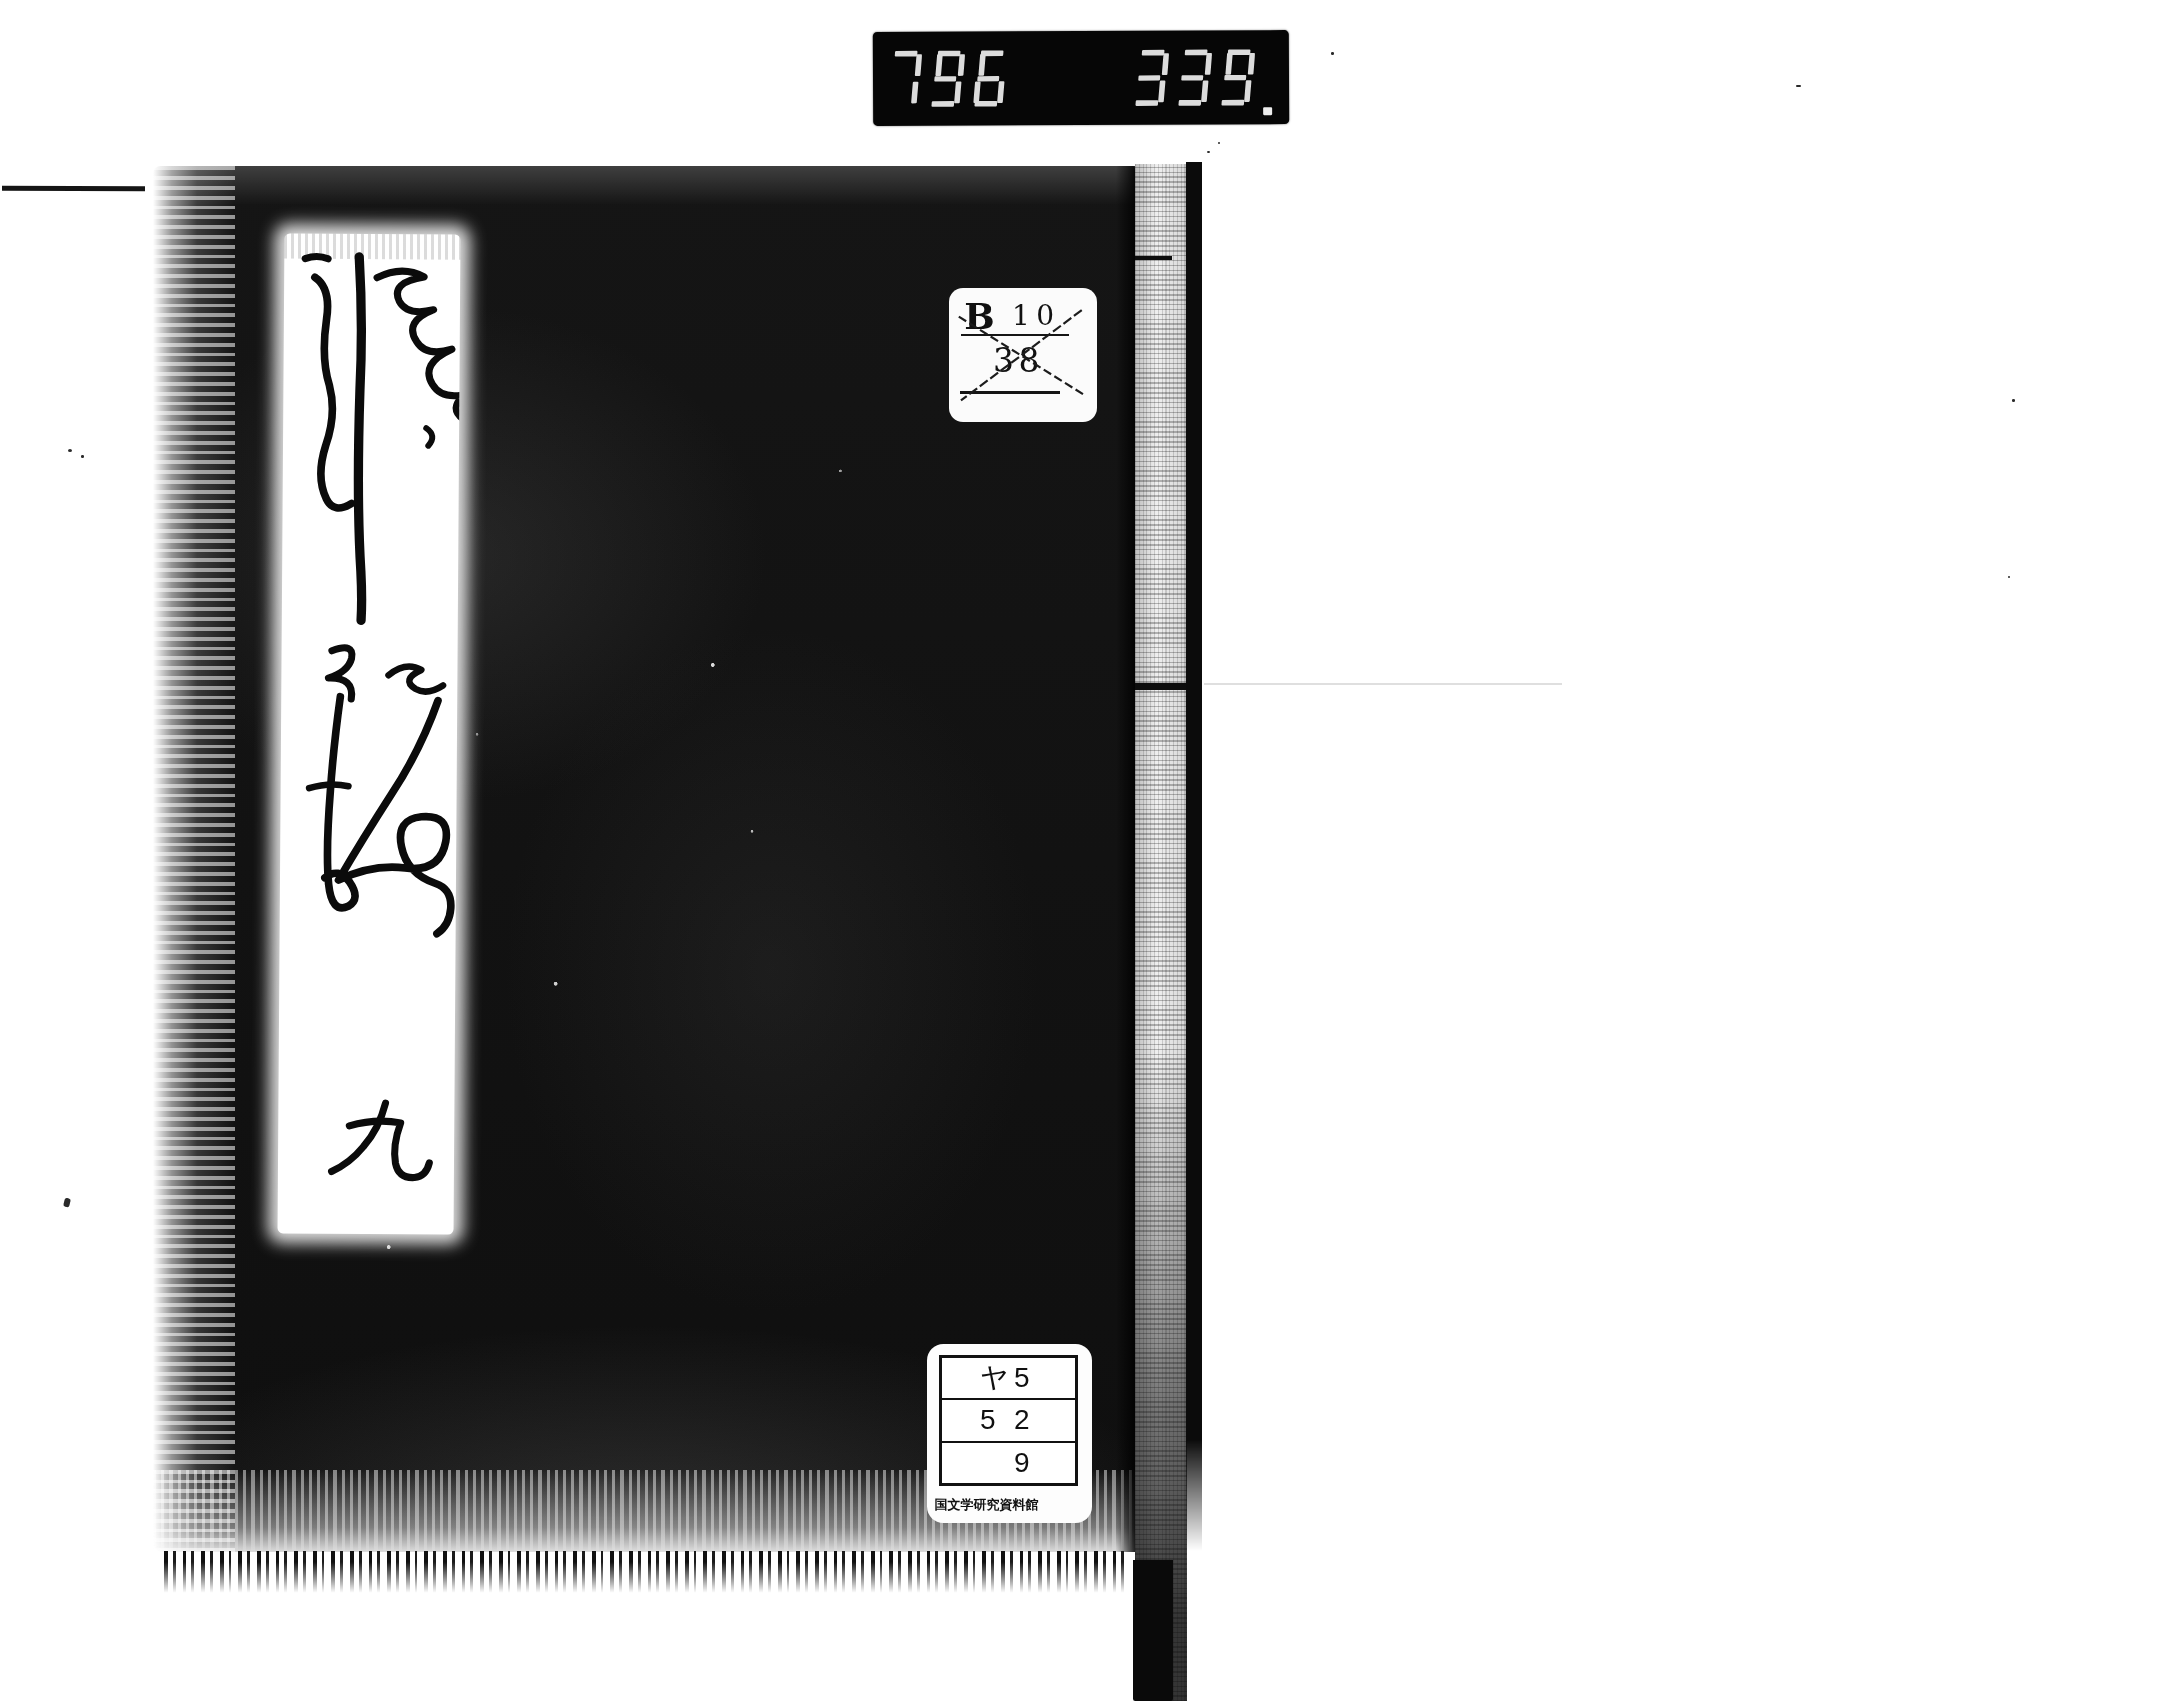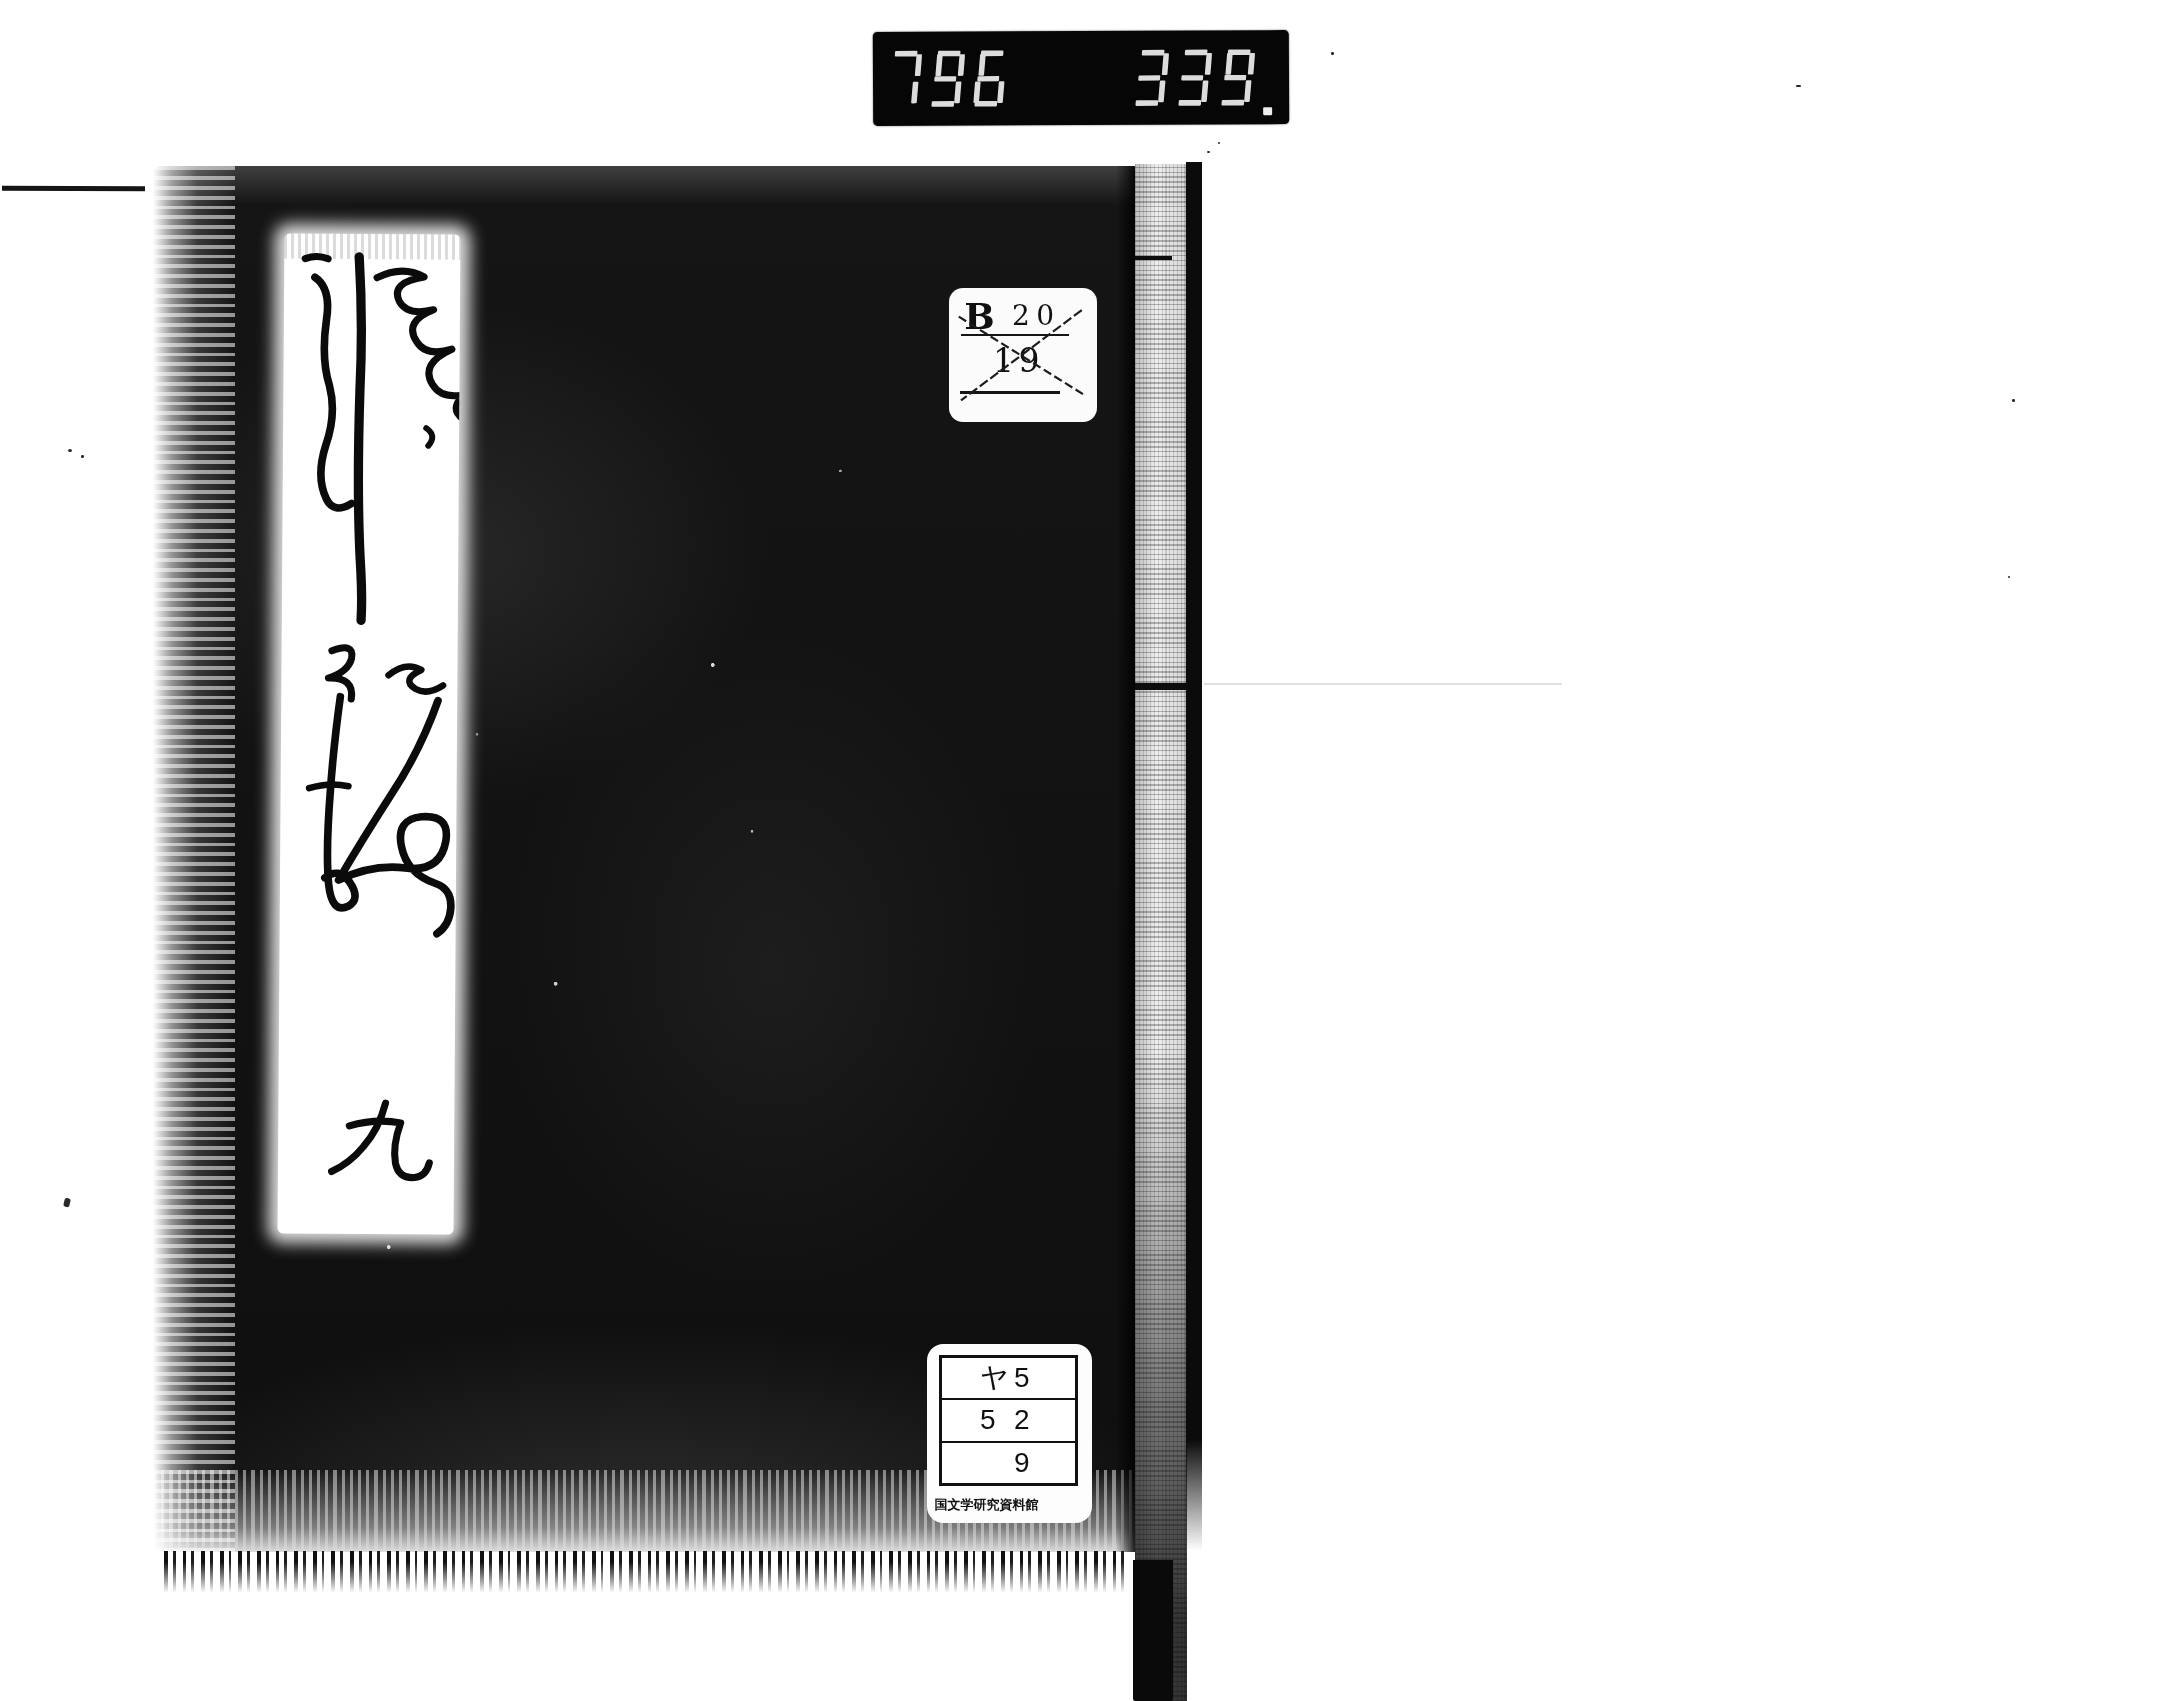--- a/index.html
+++ b/index.html
@@ -264,23 +264,23 @@
       <path d="M196 808 q32 -26 60 -10 q-38 18 -10 35 q21 12 50 -7" stroke-width="12"></path>
       <path d="M287 854 q-32 92 -84 172 q-52 82 -96 158 q62 -30 122 -23 q64 8 74 -49 q8 -50 -45 -45 q-47 5 -36 55 q10 49 63 67 q30 10 28 45 q-2 31 -25 47" stroke-width="14"></path>
 
       <path d="M196 1592 q-12 48 -40 80 q-24 30 -58 46" stroke-width="13"></path>
       <path d="M130 1634 q48 -14 94 -6 q-15 42 -9 74 q6 28 35 26 q21 -2 27 -27" stroke-width="13"></path>
     </svg>
   </div>
 
   <div class="blabel">
     <span class="b-letter">B</span>
-    <span class="b-number">20</span>
+    <span class="b-number">10</span>
     <div class="b-line1"></div>
-    <span class="b-lower">19</span>
+    <span class="b-lower">38</span>
     <div class="b-line2"></div>
     <svg class="b-cross" viewBox="0 0 272 245">
       <line x1="18" y1="52" x2="252" y2="198" stroke="#1c1c1c" stroke-width="4" stroke-dasharray="16 7"></line>
       <line x1="244" y1="40" x2="22" y2="206" stroke="#1c1c1c" stroke-width="4" stroke-dasharray="18 6"></line>
     </svg>
   </div>
 
   <div class="call-label">
     <div class="call-table">
       <div class="call-row">

